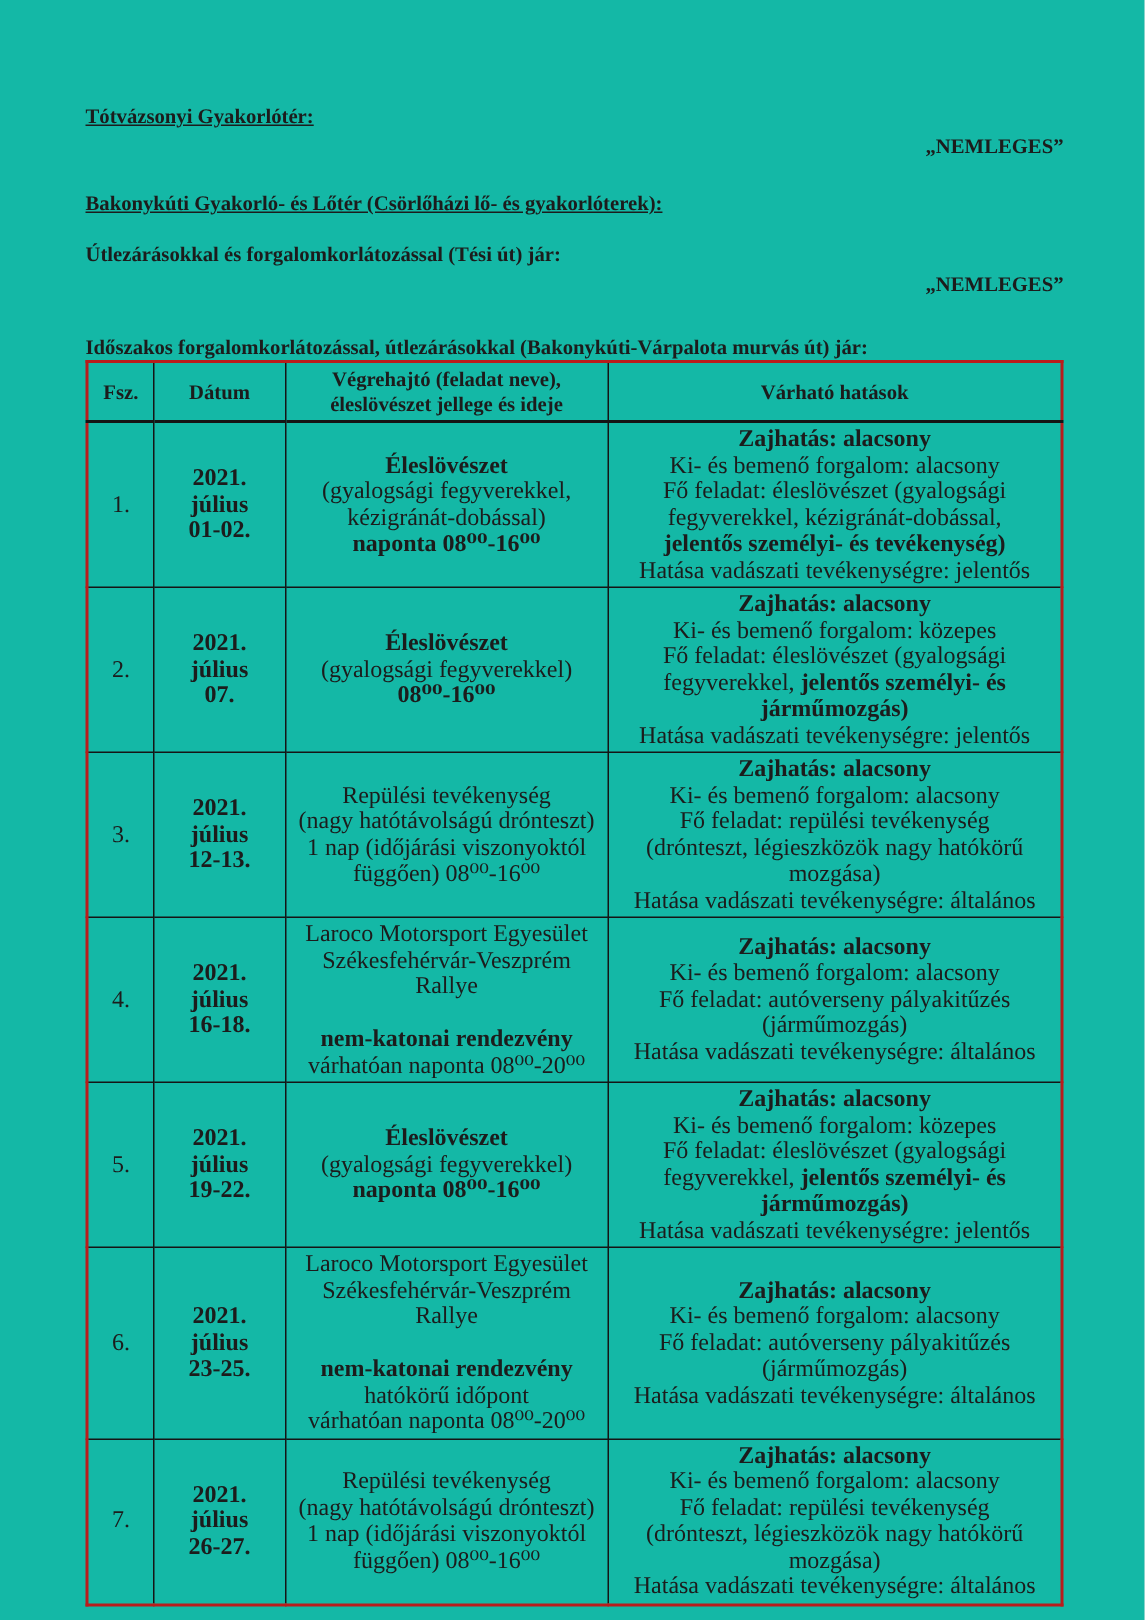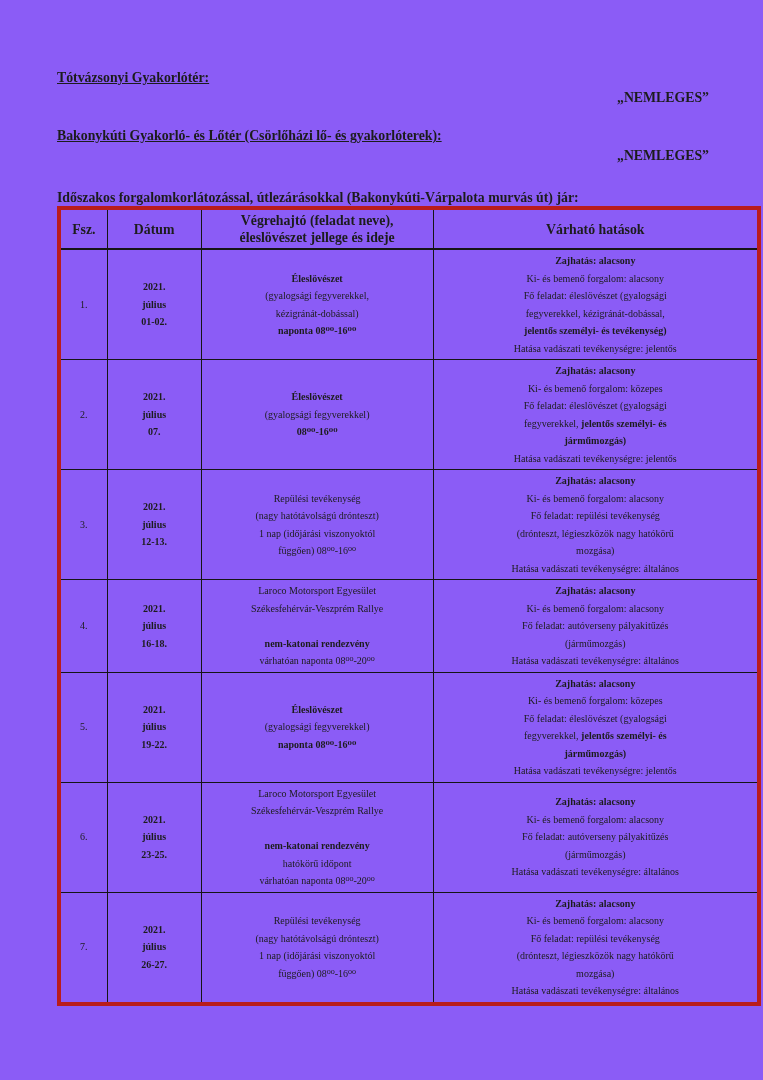--- a/index.html
+++ b/index.html
@@ -1,21 +1,21 @@
 <!DOCTYPE html>
 <html lang="hu"><head>
 <meta charset="utf-8">
 <style>
   html,body { margin:0; padding:0; background:#e8e8e8; }
   .page {
     position: relative;
     width: 763px;
     height: 1080px;
     margin: 0 auto;
-    background: #8b5cf6;
+    background: #14b8a6;
     overflow: hidden;
     font-family: "Liberation Serif", "DejaVu Serif", serif;
     color: #1c1c1c;
   }
   .doc {
     position: absolute;
     left: 57px;
     top: 68px;
     width: 652px;
   }
@@ -32,30 +32,30 @@
     line-height: 20px;
     margin: 0;
     text-align: right;
   }
   .gap-lg { margin-top: 18px; }
   .gap-md { margin-top: 14px; }
   .table-title { margin-top: 23px; line-height: 17px; }
   table.schedule {
     border-collapse: collapse;
     table-layout: fixed;
-    width: 704px;
+    width: 652px;
     margin-top: 0;
-    border: 4px solid #b91c1c;
+    border: 2px solid #b91c1c;
   }
   table.schedule th, table.schedule td {
     border: 1.5px solid #151515;
     padding: 2px 4px;
     text-align: center;
     vertical-align: middle;
-    font-size: 10px;
+    font-size: 16px;
     line-height: 17.5px;
   }
   table.schedule thead th {
     font-size: 13.8px;
     font-weight: bold;
     height: 33px;
     line-height: 17px;
     border-bottom: 2px solid #151515;
   }
   .pre { white-space: pre-line; font-weight: bold; }
@@ -70,20 +70,21 @@
 <body>
 
 <div class="page">
   <div class="doc">
 
     <p class="title underline">Tótvázsonyi Gyakorlótér:</p>
     <p class="status">„NEMLEGES”</p>
 
     <p class="title underline gap-lg">Bakonykúti Gyakorló- és Lőtér (Csörlőházi lő- és gyakorlóterek):</p>
 
+    <p class="title gap-md">Útlezárásokkal és forgalomkorlátozással (Tési út) jár:</p>
     <p class="status">„NEMLEGES”</p>
 
     <p class="title table-title">Időszakos forgalomkorlátozással, útlezárásokkal (Bakonykúti-Várpalota murvás út) jár:</p>
 
     <table class="schedule">
       <colgroup>
         <col class="col-fsz">
         <col class="col-date">
         <col class="col-exec">
         <col class="col-eff">

